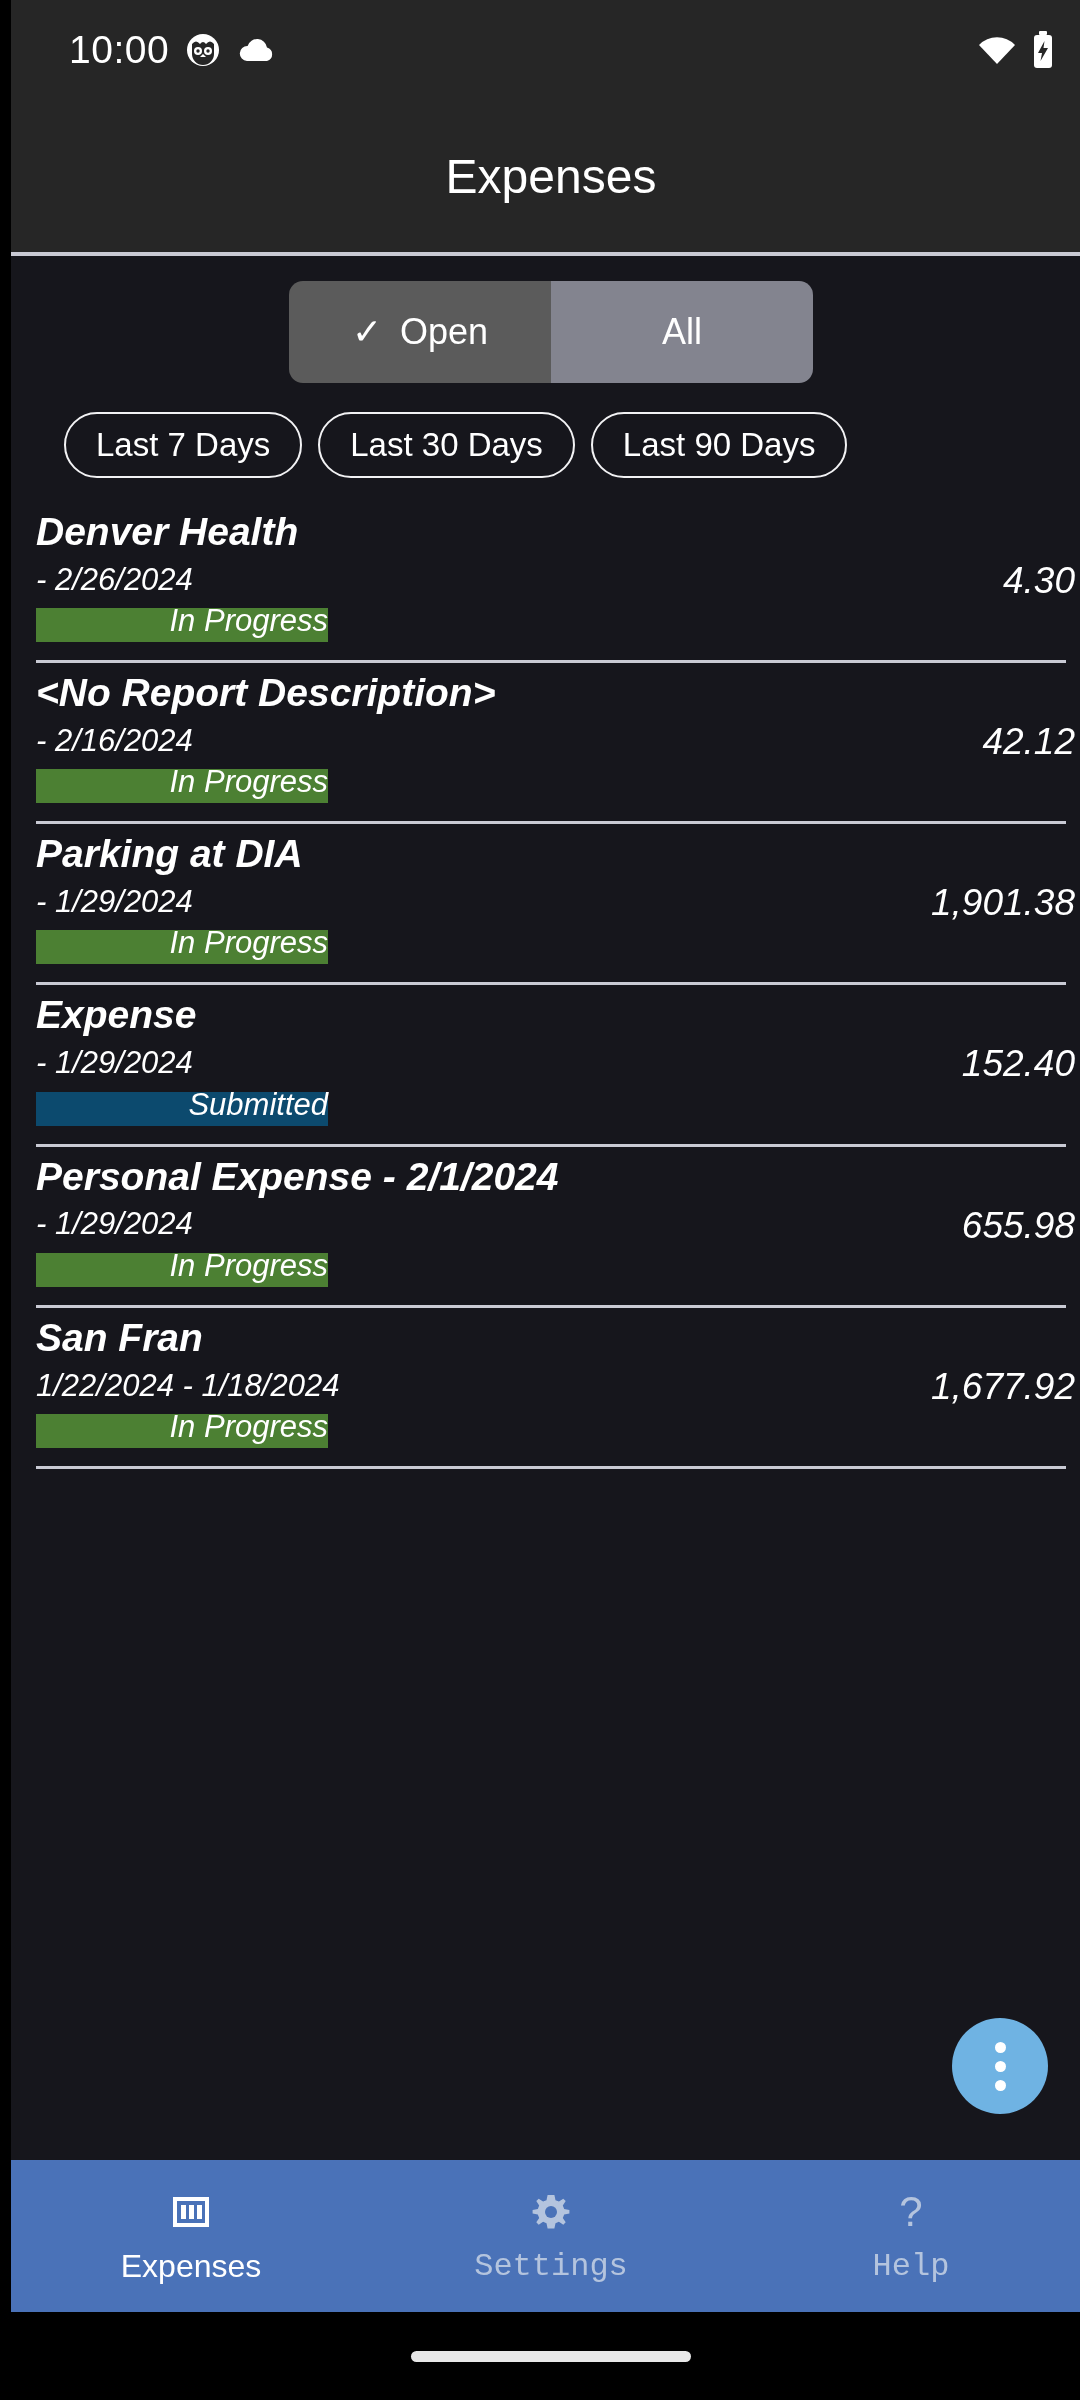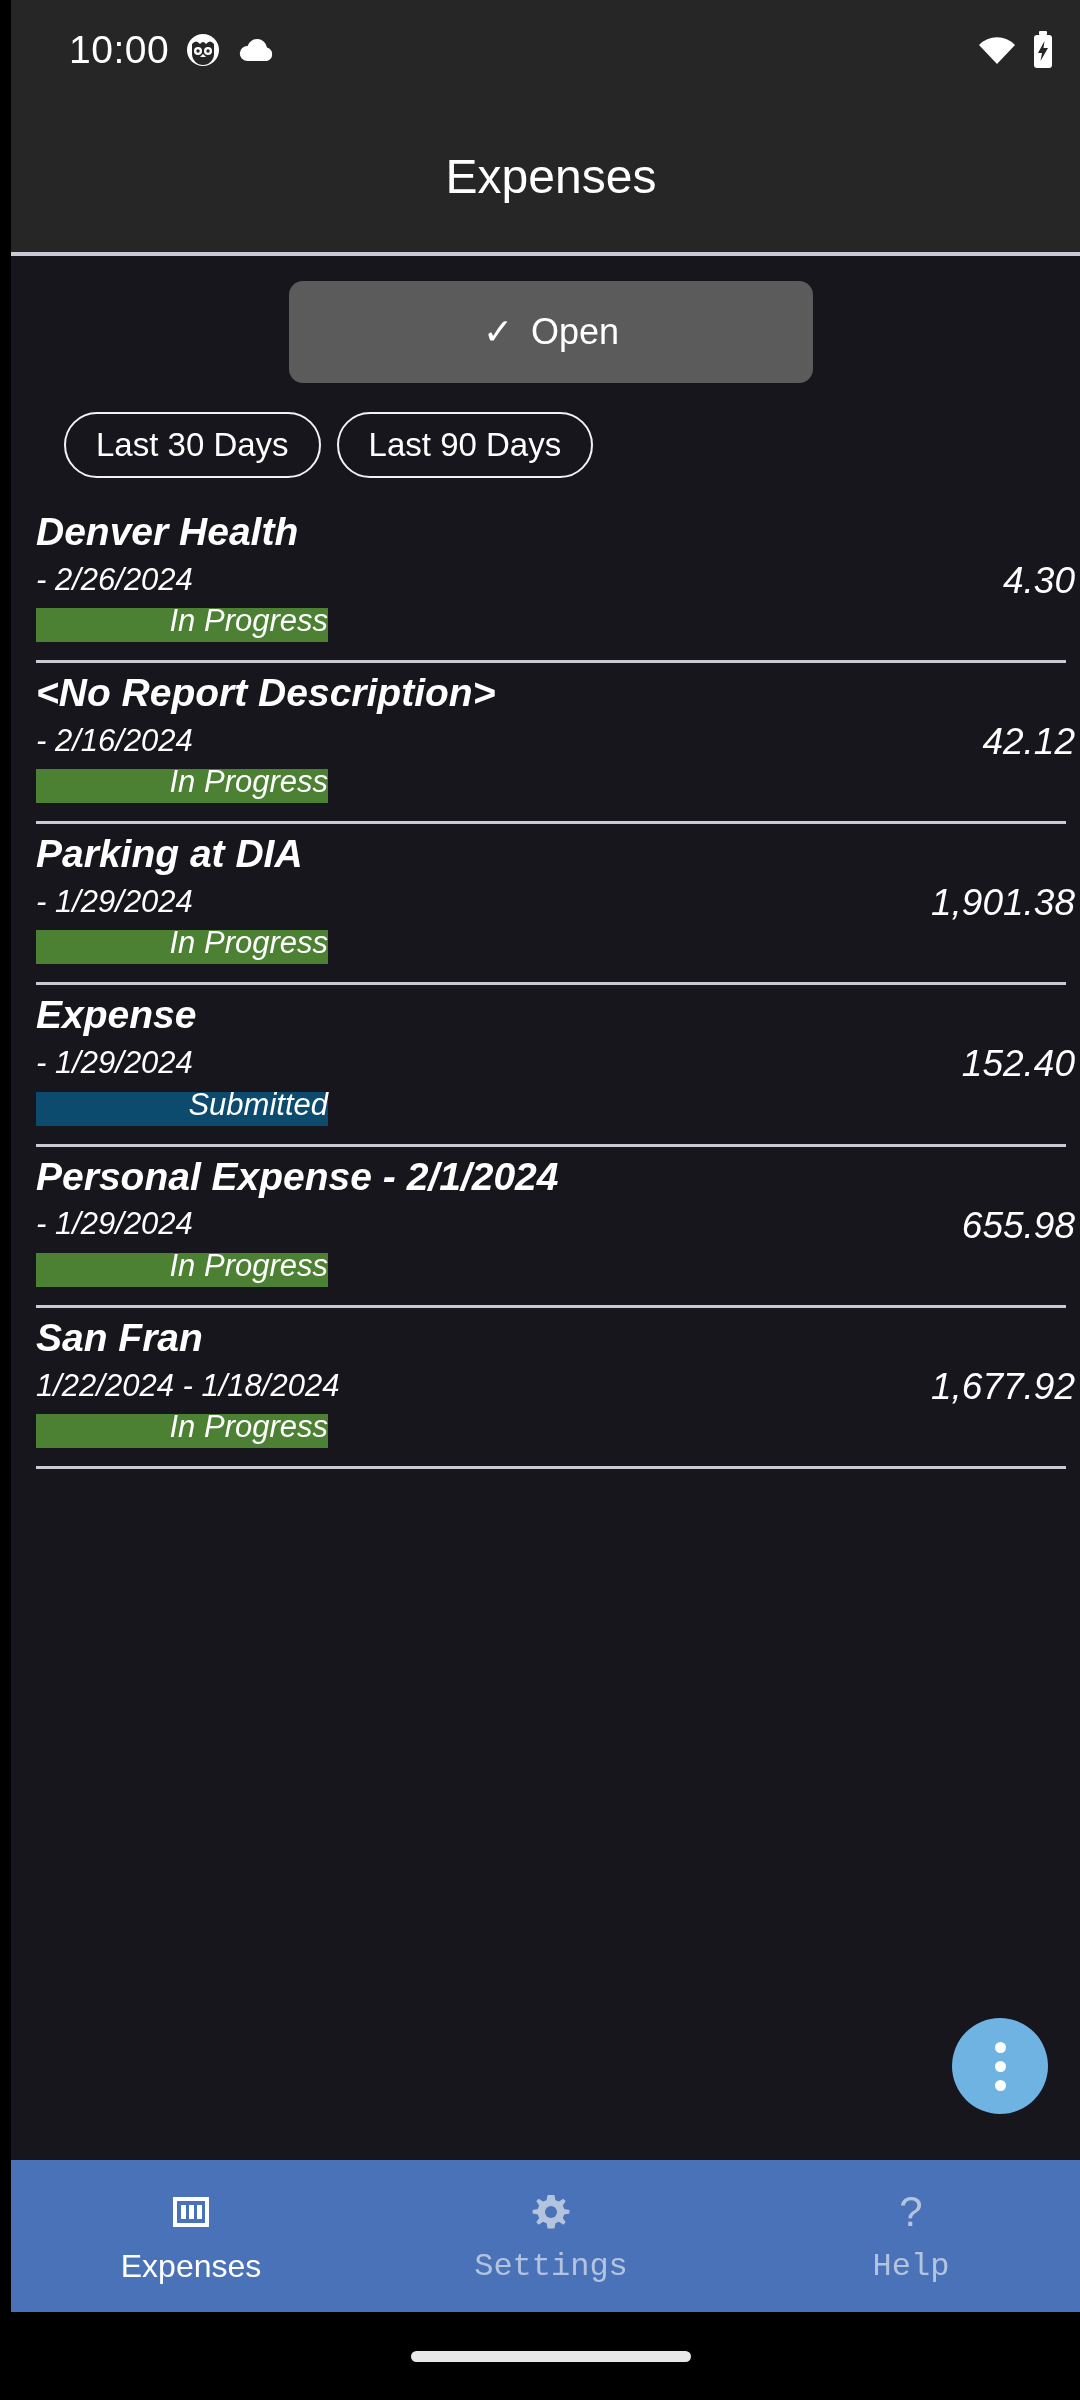--- a/index.html
+++ b/index.html
@@ -272,24 +272,28 @@
   <div class="header-divider"></div>
 
   <div class="content">
 
     <div class="segmented-wrap">
       <div class="segmented">
         <div class="seg selected">
           <span class="check">✓</span>
           <span>Open</span>
         </div>
+        <div class="seg unselected">
+          <span>All</span>
+        </div>
       </div>
     </div>
 
     <div class="chips">
+      <div class="chip">Last 7 Days</div>
       <div class="chip">Last 30 Days</div>
       <div class="chip">Last 90 Days</div>
     </div>
 
     <div class="list">
 
       <div class="row">
         <div class="row-inner">
           <div class="row-title">Denver Health</div>
           <div class="row-date">- 2/26/2024</div>

